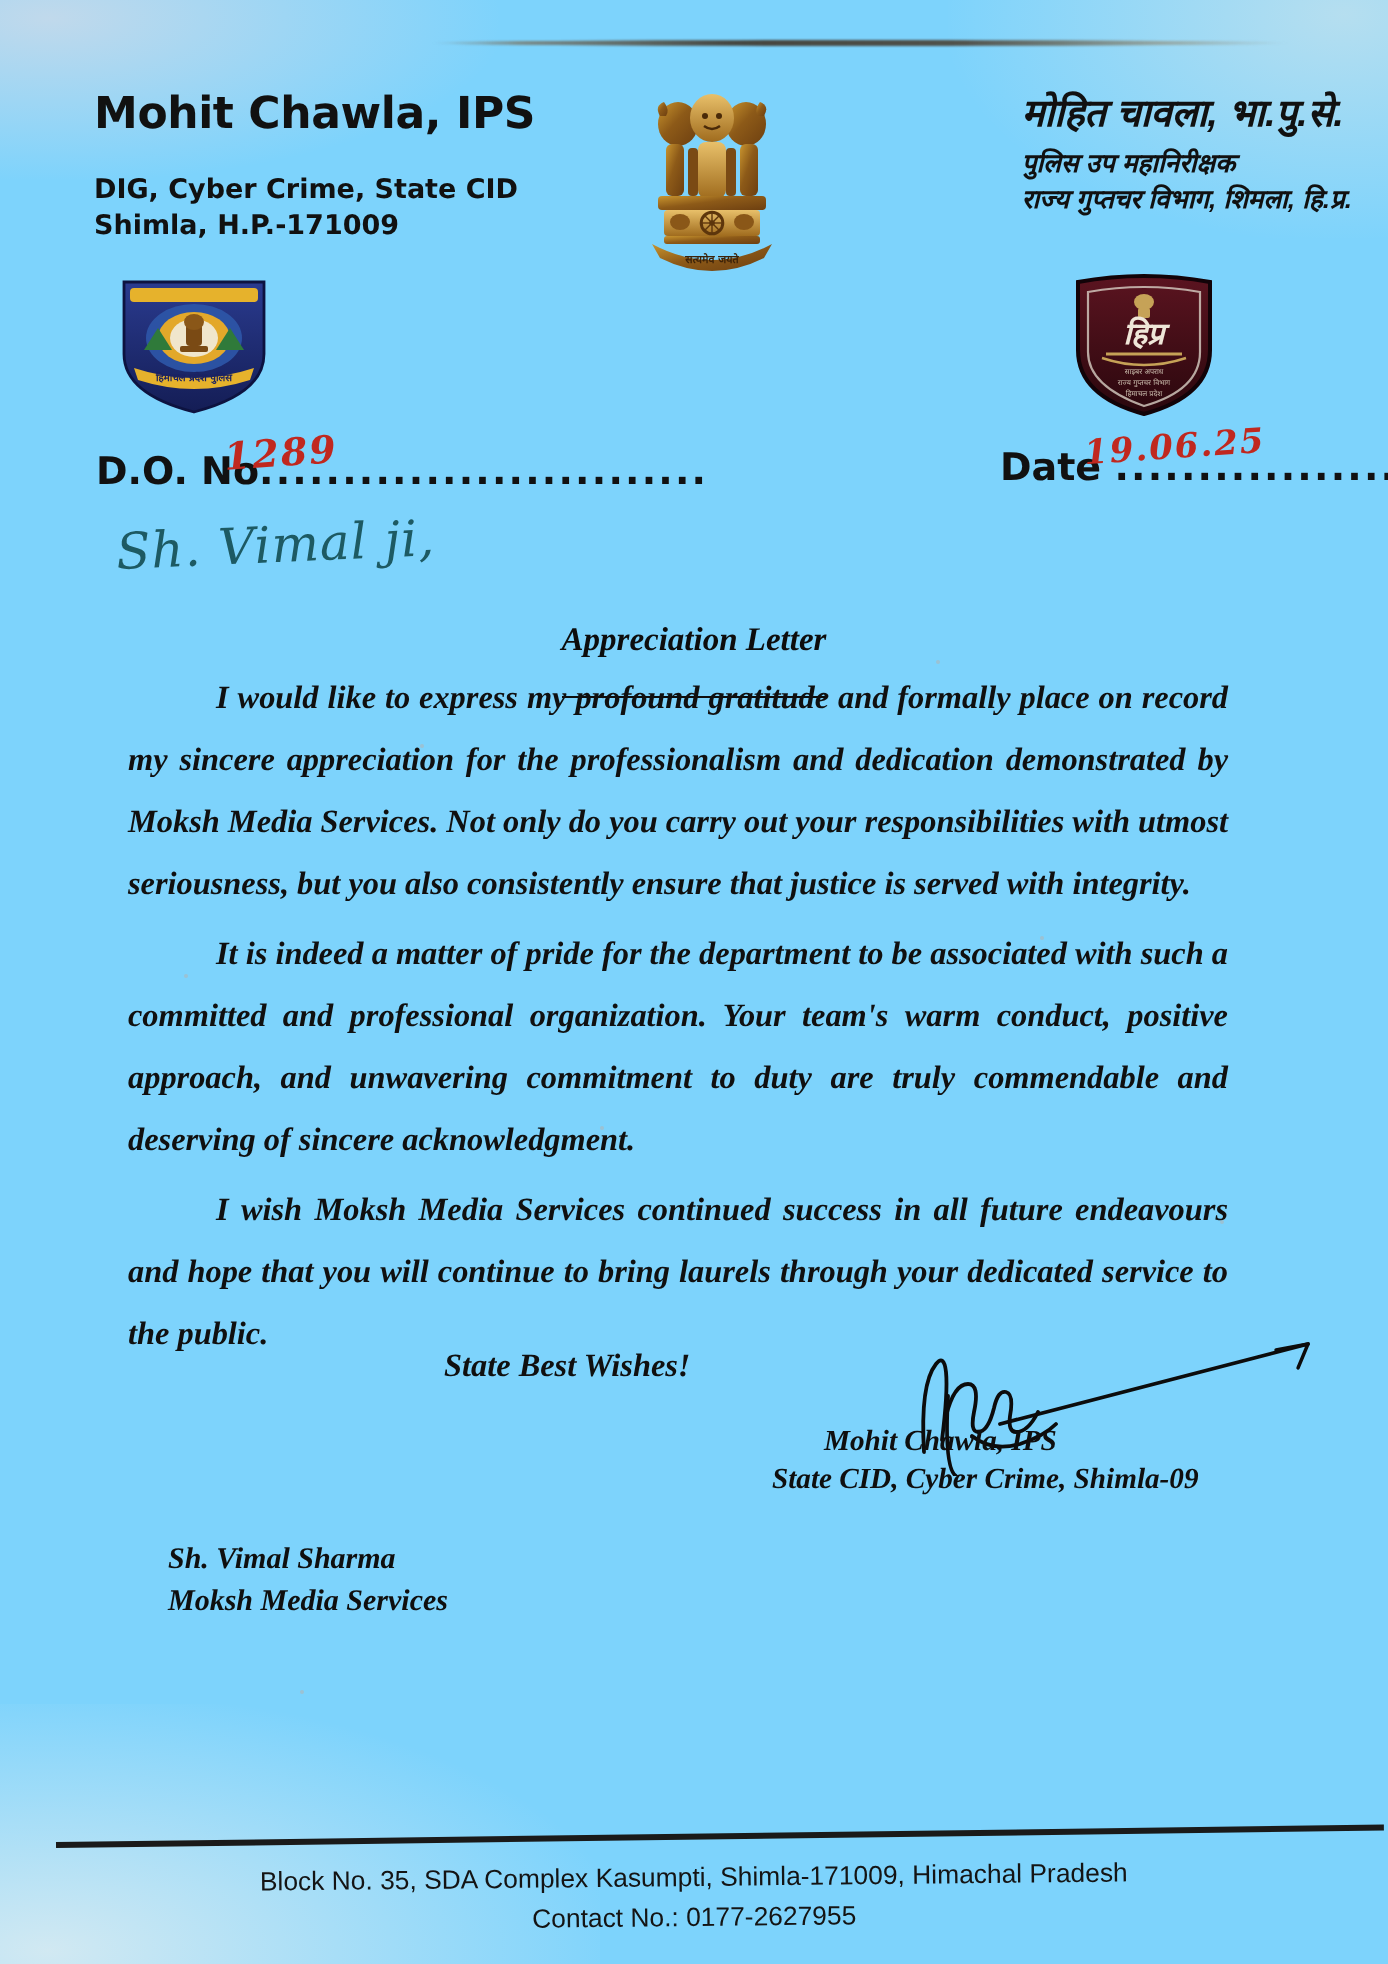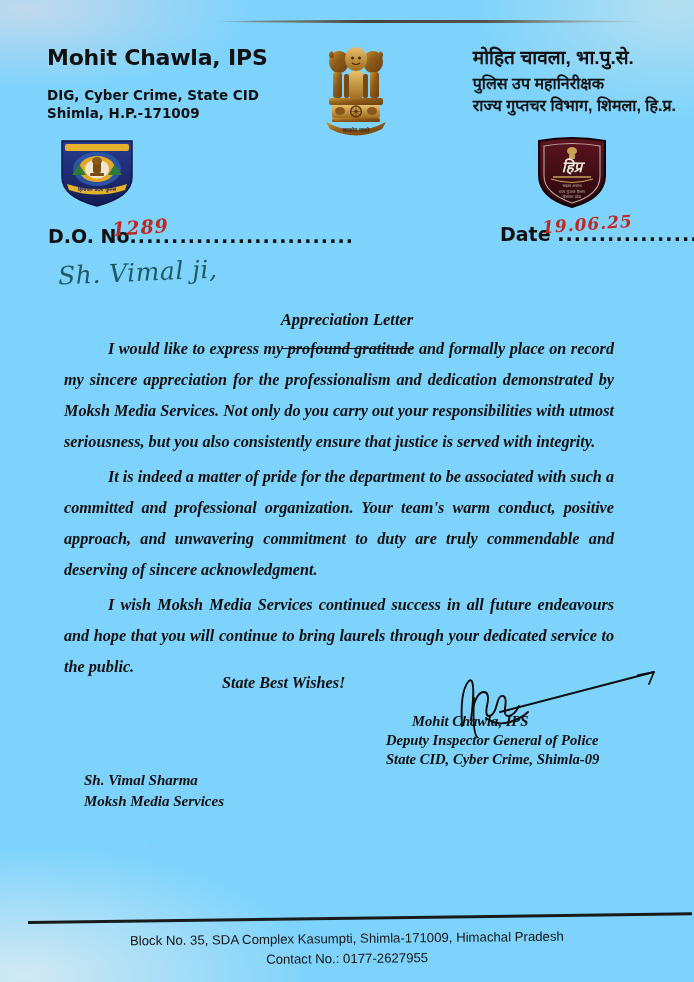--- a/index.html
+++ b/index.html
@@ -72,29 +72,30 @@
     line-height: 1.35;
     margin-top: 17px;
     white-space: nowrap;
   }
   .hdr-right {
     position: absolute;
     right: 18px; top: 2px;
     text-align: left;
     color: #111;
     font-family: "Liberation Sans", "DejaVu Sans", sans-serif;
+    font-style: italic;
   }
   .hdr-name-hi {
     font-size: 19px;
     font-weight: bold;
     line-height: 1.1;
     white-space: nowrap;
   }
   .hdr-sub-hi {
-    font-size: 16px;
+    font-size: 13px;
     font-weight: bold;
     line-height: 1.4;
     margin-top: 4px;
     white-space: nowrap;
   }
 
   
   .emblem {
     position: absolute;
     left: 318px; top: -4px;
@@ -433,21 +434,20 @@
         <path d="M46 50 q10 8 24 4 q12 -4 18 -10"></path>
         <path d="M34 30 q-2 36 4 40"></path>
       </g>
       <path d="M60 44 L214 4" stroke="#0c0c0c" stroke-width="1.9" fill="none" stroke-linecap="round"></path>
       <path d="M214 4 l-16 3 M214 4 l-5 12" stroke="#0c0c0c" stroke-width="1.7" fill="none" stroke-linecap="round"></path>
     </svg>
   </div>
 
   <div class="sig-block">
     <div class="sig-name">Mohit Chawla, IPS</div>
-    <div>Deputy Inspector General of Police</div>
     <div>State CID, Cyber Crime, Shimla-09</div>
   </div>
 
   <div class="recipient">
     <div>Sh. Vimal Sharma</div>
     <div>Moksh Media Services</div>
   </div>
 
   <div class="footer-rule"></div>
   <div class="footer-text">

